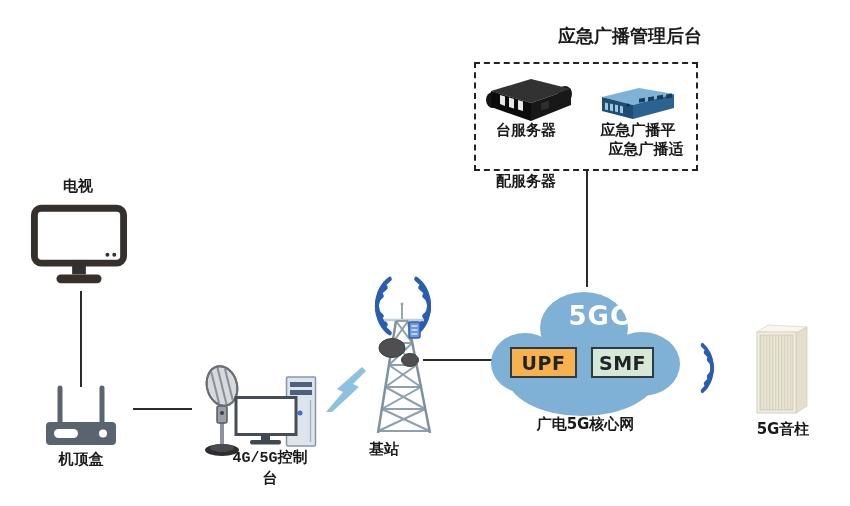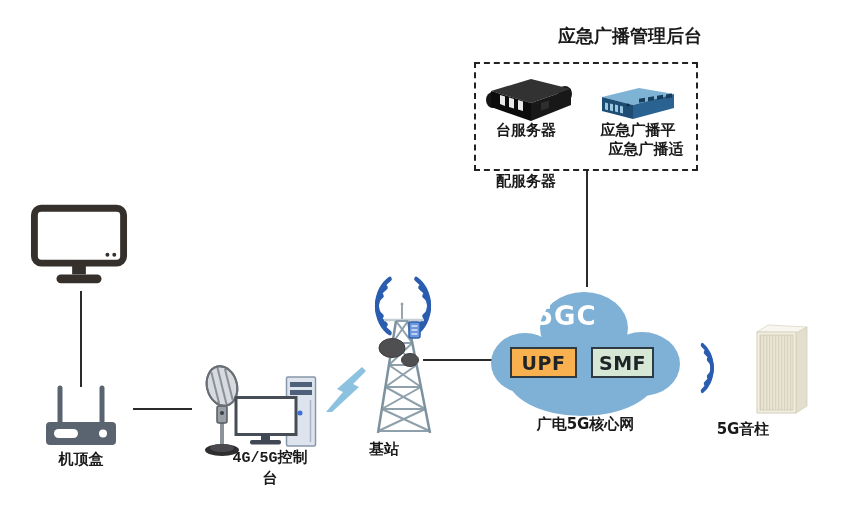--- a/index.html
+++ b/index.html
@@ -26,21 +26,21 @@
   .dashed-box {
     position: absolute;
     left: 474px; top: 62px;
     width: 224px; height: 109px;
     border: 2px dashed #222222;
     background: transparent;
   }
   .cloud-title {
     position: absolute;
     left: 535px; top: 301px; width: 95px;
-    text-align: left;
+    text-align: right;
     font-size: 26px; font-weight: 700; color: #ffffff;
     letter-spacing: 1px;
   }
   .nf-box {
     position: absolute;
     top: 347px; height: 31px;
     border: 2.5px solid #2e3b42;
     display: flex; align-items: center; justify-content: center;
     font-size: 19px; font-weight: 700; color: #1f2428;
     letter-spacing: 0.5px;
@@ -98,20 +98,21 @@
         <rect x="49" y="21" width="6" height="4" transform="skewY(-9)"></rect>
         <rect x="58" y="21" width="6" height="4" transform="skewY(-9)"></rect>
         <rect x="67" y="21" width="6" height="4" transform="skewY(-9)"></rect>
       </g>
       <circle cx="29" cy="21" r="1.6" fill="#0e2f47"></circle>
     </svg>
   </div>
   <div class="lbl" style="left:584px; top:121px; width:108px;">应急广播平</div>
   <div class="lbl" style="left:592px; top:140px; width:108px;">应急广播适</div>
 
+  <div class="lbl" style="left:28px; top:177px; width:100px;">电视</div>
   <div class="abs" style="left:30px; top:203px; width:98px; height:82px;">
     <svg width="98" height="82" viewBox="0 0 100 82">
       <rect x="4.5" y="4.5" width="91" height="56" rx="7" fill="#ffffff" stroke="#35302c" stroke-width="7"></rect>
       <circle cx="79" cy="52" r="2" fill="#35302c"></circle>
       <circle cx="86" cy="52" r="2" fill="#35302c"></circle>
       <rect x="43" y="61" width="14" height="11" fill="#35302c"></rect>
       <rect x="27" y="72" width="46" height="9" rx="4.5" fill="#35302c"></rect>
     </svg>
   </div>
 
@@ -251,15 +252,15 @@
           <rect width="3" height="3" fill="#e9e5d5"></rect>
           <rect width="1.2" height="3" fill="#d9d4bf"></rect>
         </pattern>
       </defs>
       <polygon points="3,10 14,3 53,5 42,11" fill="#f8f6ee" stroke="#dcd7c5" stroke-width="0.8"></polygon>
       <polygon points="42,11 53,5 53,84 42,91" fill="#e3decd" stroke="#d4cfba" stroke-width="0.8"></polygon>
       <rect x="3" y="10" width="39" height="81" fill="#f1eee2" stroke="#d4cfba" stroke-width="1"></rect>
       <rect x="6" y="13" width="33" height="75" fill="url(#grille)" stroke="#cfc9b2" stroke-width="0.8"></rect>
     </svg>
   </div>
-  <div class="lbl" style="left:708px; top:420px; width:70px;">5G音柱</div>
+  <div class="lbl" style="left:748px; top:420px; width:70px;">5G音柱</div>
 
 </div>
 
 </body></html>

